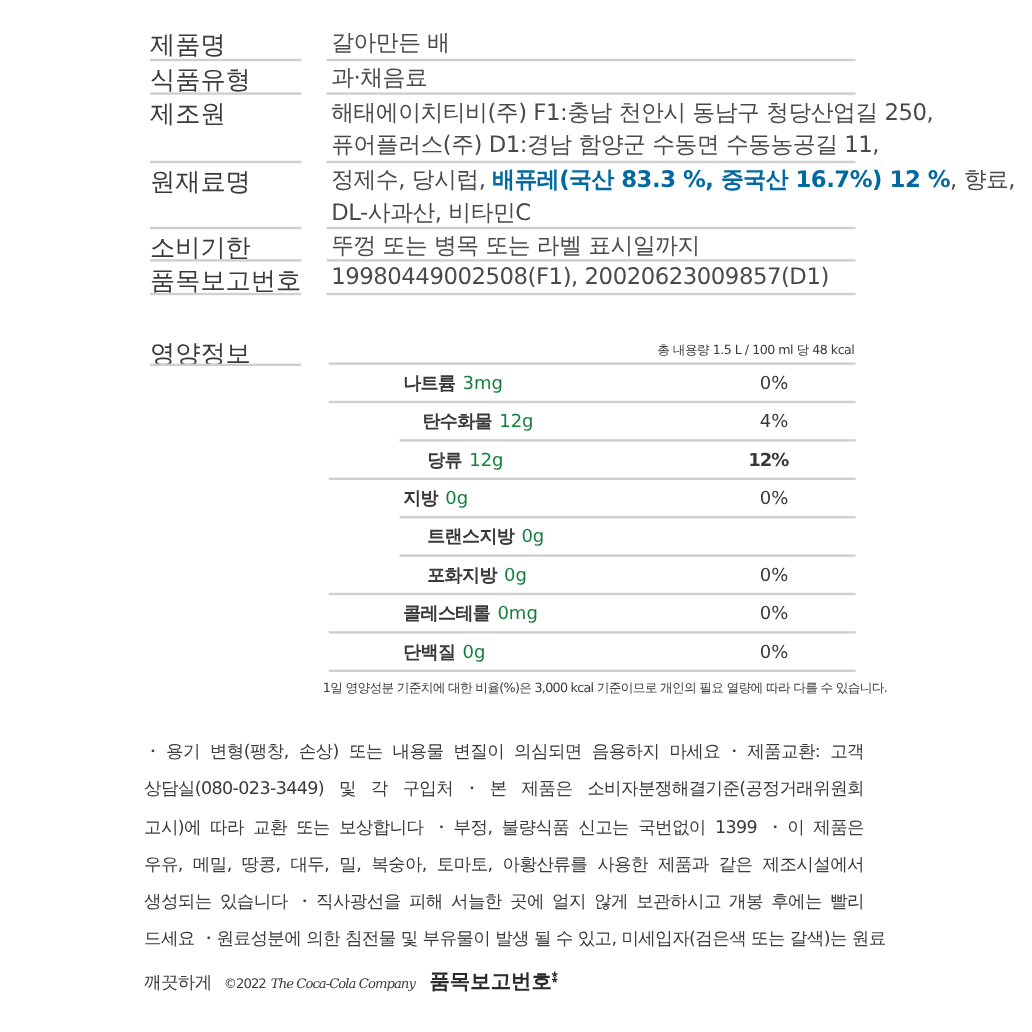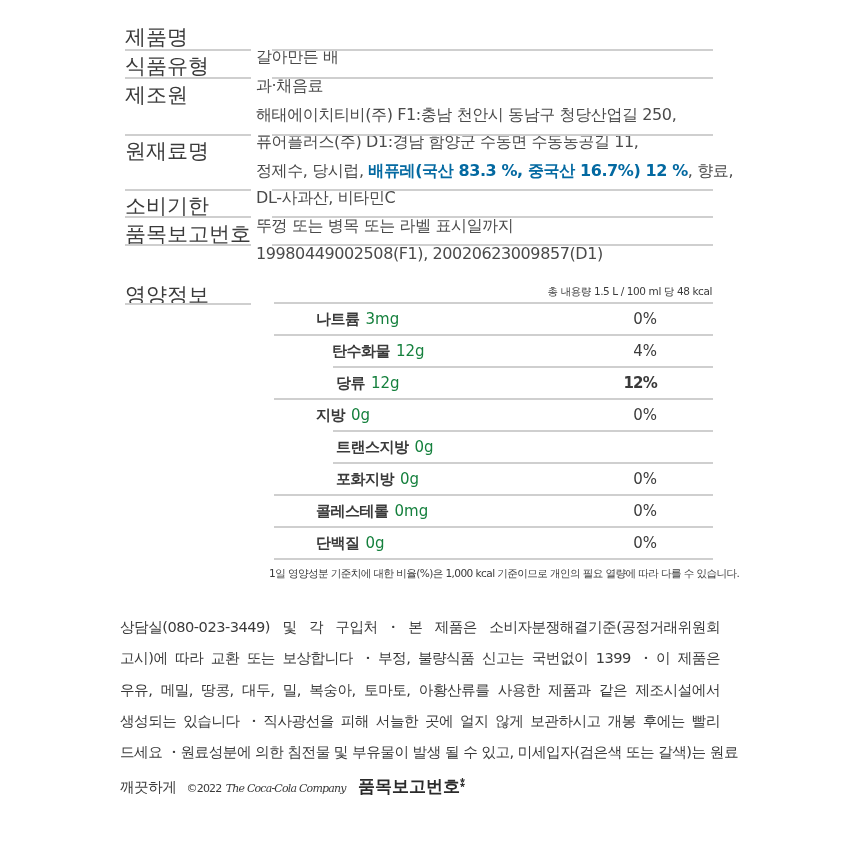--- a/index.html
+++ b/index.html
@@ -5,27 +5,27 @@
     html, body { margin: 0; padding: 0; background: #ffffff; }
     body {
       width: 860px; height: 860px; position: relative; overflow: hidden;
       font-family: "DejaVu Sans", "Liberation Sans", sans-serif;
       color: #3a3a3a;
     }
     .hline { position: absolute; height: 2px; background: #cfcfcf; }
 
     
     .lbl { position: absolute; left: 125px; font-size: 21px; color: #3a3a3a; white-space: nowrap; }
-    .val { position: absolute; left: 256px; font-size: 16px; color: #4a4a4a; white-space: nowrap; letter-spacing: -0.4px; margin-top: 24px; }
+    .val { position: absolute; left: 276px; font-size: 19px; color: #4a4a4a; white-space: nowrap; letter-spacing: -0.4px; }
     .val b { font-weight: bold; color: #0369a1; }
 
     
     .nut-head { position: absolute; right: 148px; top: 285px; font-size: 10.5px; color: #3a3a3a; letter-spacing: -0.4px; white-space: nowrap; }
     .nrow { position: absolute; height: 32px; font-size: 15px; white-space: nowrap; }
-    .nname { font-weight: bold; color: #3a3a3a; letter-spacing: -0.5px; }
+    .nname { font-weight: bold; color: #3a3a3a; letter-spacing: -0.5px; margin-left: 20px; }
     .namt { color: #15803d; margin-left: 6px; }
     .npct { position: absolute; right: 203px; font-size: 15px; color: #3a3a3a; white-space: nowrap; }
     .footnote { position: absolute; left: 269px; top: 567px; font-size: 10.6px; color: #3a3a3a; letter-spacing: -0.6px; white-space: nowrap; }
 
     
     .notice { position: absolute; left: 120px; top: 611px; width: 600px; font-size: 14.6px; line-height: 31.3px; color: #3a3a3a; letter-spacing: -0.5px; }
     .notice .line { display: block; white-space: nowrap; text-align: justify; text-align-last: justify; }
     .notice .line.last { text-align-last: left; }
     .copy { font-size: 11px; letter-spacing: -0.8px; margin-left: 6px; }
     .coke { font-family: "DejaVu Serif", serif; font-style: italic; font-size: 11px; letter-spacing: -0.8px; }
@@ -117,24 +117,25 @@
   </div>
   <div class="npct" style="top:502px">0%</div>
   <div class="hline" style="top:526px; left:274px; width:439px"></div>
 
   <div class="nrow" style="top:534px; left:316px">
     <span class="nname">단백질</span><span class="namt">0g</span>
   </div>
   <div class="npct" style="top:534px">0%</div>
   <div class="hline" style="top:558px; left:274px; width:439px"></div>
 
-  <div class="footnote">1일 영양성분 기준치에 대한 비율(%)은 1,000 kcal 기준이므로 개인의 필요 열량에 따라 다를 수 있습니다.</div>
+  <div class="footnote">1일 영양성분 기준치에 대한 비율(%)은 3,000 kcal 기준이므로 개인의 필요 열량에 따라 다를 수 있습니다.</div>
 </div>
 
 <div class="notice">
+  <span class="line">・용기 변형(팽창, 손상) 또는 내용물 변질이 의심되면 음용하지 마세요・제품교환: 고객</span>
   <span class="line">상담실(080-023-3449) 및 각 구입처・본 제품은 소비자분쟁해결기준(공정거래위원회</span>
   <span class="line">고시)에 따라 교환 또는 보상합니다 ・부정, 불량식품 신고는 국번없이 1399 ・이 제품은</span>
   <span class="line">우유, 메밀, 땅콩, 대두, 밀, 복숭아, 토마토, 아황산류를 사용한 제품과 같은 제조시설에서</span>
   <span class="line">생성되는 있습니다 ・직사광선을 피해 서늘한 곳에 얼지 않게 보관하시고 개봉 후에는 빨리</span>
   <span class="line">드세요 ・원료성분에 의한 침전물 및 부유물이 발생 될 수 있고, 미세입자(검은색 또는 갈색)는 원료</span>
   <span class="line last">
     <span>깨끗하게</span>
     <span class="copy">©2022</span>
     <span class="coke">The Coca-Cola Company</span>
     <span class="brand"><span>품목보고번호</span><sup>⁑</sup></span>

